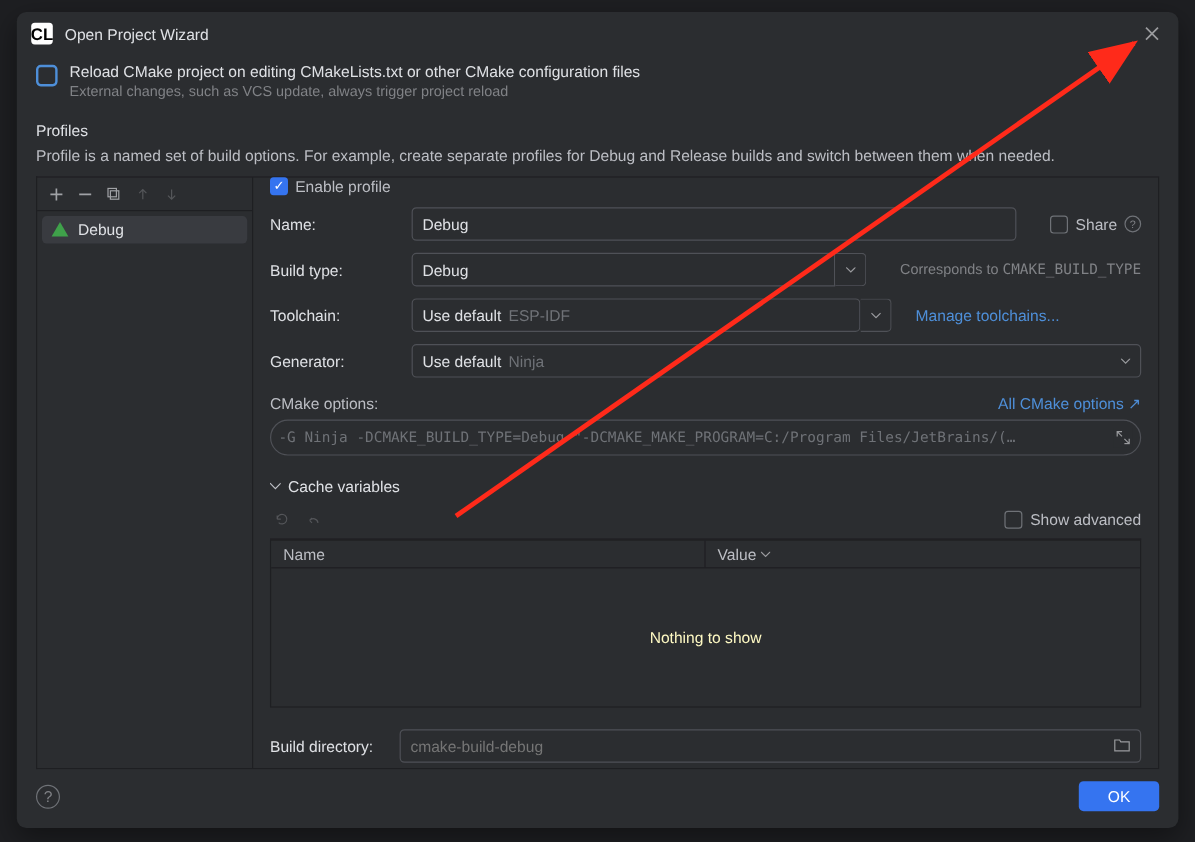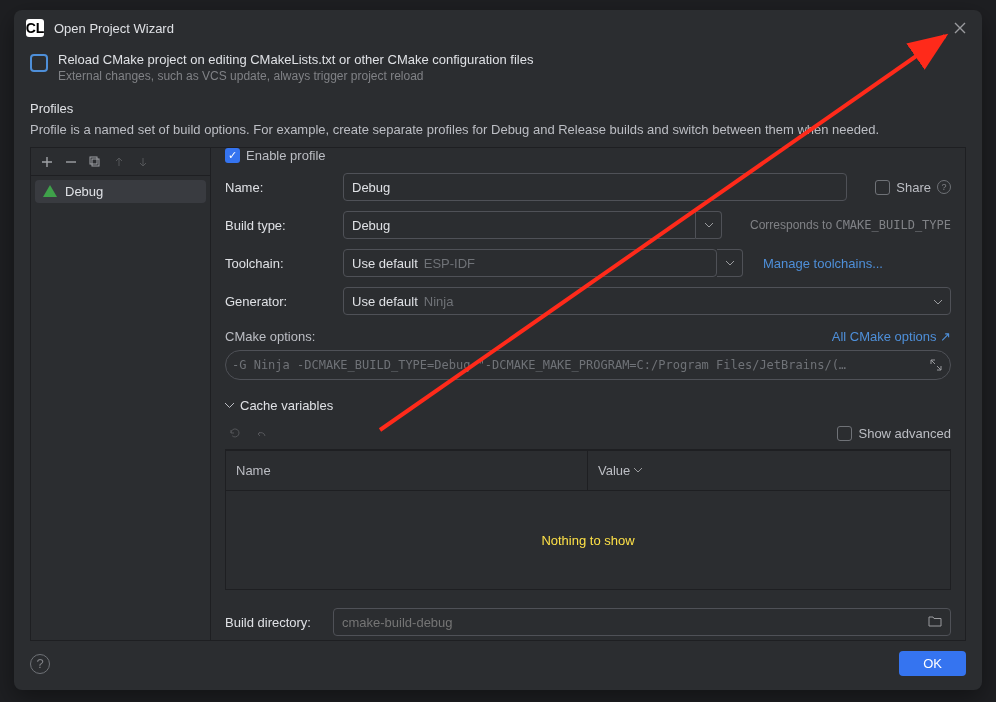--- a/index.html
+++ b/index.html
@@ -108,24 +108,24 @@
   .help-circ { width:14px;height:14px;border:1px solid #6f7277;border-radius:50%;display:flex;align-items:center;justify-content:center;font-size:9px;color:#808286;}
   .row-top { display:flex; justify-content:space-between; margin-top:14px; }
   .cmake-opts { height:30px; background:#2b2d30; border:1px solid #4f5157; border-radius:15px;
     display:flex; align-items:center; padding:0 6px; margin-top:6px; color:#6f7277;
     font-family: ui-monospace, Menlo, Consolas, monospace; font-size:12px; overflow:hidden; white-space:nowrap; position:relative;}
   .cmake-opts .exp { position:absolute; right:6px; top:6px; width:16px;height:16px; color:#9a9b9e; background:#2b2d30;
     display:flex;align-items:center;justify-content:center;}
   .collapse-head { display:flex; align-items:center; gap:6px; margin-top:18px; color:#dfe1e5; cursor:pointer;}
   .cache-tools { display:flex; align-items:center; justify-content:space-between; margin-top:10px; border-bottom:1px solid #1e1f22; padding-bottom:6px;}
   .cache-table { border:1px solid #1e1f22; margin-top:0; height:140px; display:flex; flex-direction:column; }
-  .cache-header { display:flex; background:#2b2d30; height:40px; border-bottom:1px solid #1e1f22;}
+  .cache-header { display:flex; background:#2b2d30; height:23px; border-bottom:1px solid #1e1f22;}
   .cache-header > div { padding:4px 10px; color:#bcbec4; display:flex; align-items:center; gap:4px;}
   .cache-col1 { width:50%; border-right:1px solid #1e1f22;}
-  .cache-body { flex:1; display:flex; align-items:center; justify-content:center; color:#fde047;}
+  .cache-body { flex:1; display:flex; align-items:center; justify-content:center; color:#fef9c3;}
   .build-dir { margin-top:18px; display:flex; align-items:center; gap:10px;}
   .build-dir label { width:98px; color:#dfe1e5;}
   .build-dir .input { position:relative;}
   .folder-icon { position:absolute; right:8px; color:#9a9b9e;}
   .footer { display:flex; align-items:center; justify-content:space-between; padding:10px 16px 14px 16px;}
   .ok-btn { background:#3574f0; color:#fff; border:none; border-radius:4px; padding:5px 24px; font-size:13px; cursor:pointer;}
   .help-btm { width:20px;height:20px;border:1.5px solid #6f7277;border-radius:50%;display:flex;align-items:center;justify-content:center;color:#808286;}
   .arrow-annot { position:absolute; left:0; top:0; width:996px; height:702px; pointer-events:none; z-index:10;}
   
   .right-pane::-webkit-scrollbar{width:6px;} .right-pane::-webkit-scrollbar-thumb{background:#4f5157;border-radius:3px;}

